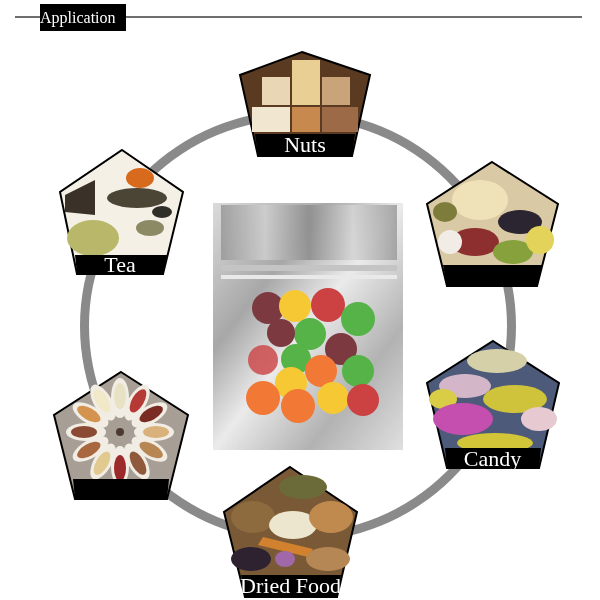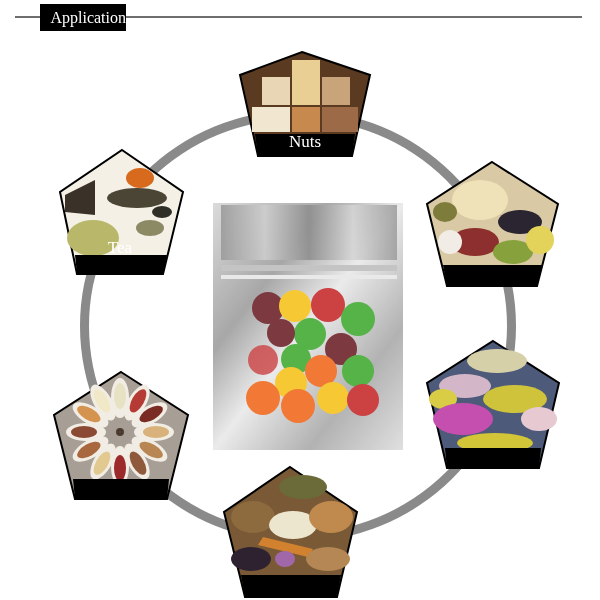--- a/index.html
+++ b/index.html
@@ -1,29 +1,29 @@
 <!DOCTYPE html>
 <html><head>
   <meta charset="utf-8">
   <style>
     html, body { margin: 0; padding: 0; background: #ffffff; }
     body { width: 600px; height: 600px; position: relative; overflow: hidden;
            font-family: "Liberation Serif", "DejaVu Serif", serif; }
 
     .header-line { position: absolute; left: 15px; top: 16px; width: 567px; height: 2px; background: #6e6e6e; }
     .header-box { position: absolute; left: 40px; top: 4px; width: 86px; height: 27px; background: #000;
-                  color: #fff; font-size: 16px; line-height: 27px; text-align: right; }
+                  color: #fff; font-size: 16px; line-height: 27px; text-align: left; }
 
     .ring { position: absolute; left: 80px; top: 110px; width: 436px; height: 432px;
             border: 9px solid #8a8a8a; border-radius: 50%; box-sizing: border-box; }
 
     .pentagon { position: absolute; }
     .pentagon svg { display: block; overflow: visible; }
     .pent-label { position: absolute; left: 0; width: 100%; text-align: center; color: #fff;
-                  font-size: 17px; font-family: "Liberation Serif", "DejaVu Serif", serif; }
+                  font-size: 22px; font-family: "Liberation Serif", "DejaVu Serif", serif; }
 
     .pouch { position: absolute; left: 213px; top: 203px; width: 190px; height: 247px; }
   </style>
 </head>
 <body>
 
 <div class="header-line"></div>
 <div class="header-box">Application</div>
 
 <div class="ring"></div>
@@ -89,21 +89,21 @@
   <svg width="130" height="125" viewBox="0 0 130 125">
     <polygon points="67,0 128,42 108,124 22,124 5,42" fill="#f4f0e6" stroke="#000" stroke-width="2"></polygon>
     <ellipse cx="85" cy="28" rx="14" ry="10" fill="#d76a1c"></ellipse>
     <ellipse cx="82" cy="48" rx="30" ry="10" fill="#4b4536"></ellipse>
     <polygon points="10,45 40,30 40,65 10,62" fill="#3a3128"></polygon>
     <ellipse cx="38" cy="88" rx="26" ry="18" fill="#b9b86a"></ellipse>
     <ellipse cx="95" cy="78" rx="14" ry="8" fill="#8b8a65"></ellipse>
     <ellipse cx="107" cy="62" rx="10" ry="6" fill="#2f2f27"></ellipse>
     <polygon points="20,105 112,105 108,124 22,124" fill="#000"></polygon>
   </svg>
-  <div class="pent-label" style="top:88px;">Tea</div>
+  <div class="pent-label" style="top:102px;">Tea</div>
 </div>
 
 <div class="pentagon" style="left:425px; top:162px; width:135px; height:125px;">
   <svg width="135" height="125" viewBox="0 0 135 125">
     <polygon points="67,0 133,42 112,124 22,124 2,42" fill="#d9c9a4" stroke="#000" stroke-width="2"></polygon>
     <ellipse cx="55" cy="38" rx="28" ry="20" fill="#efe2b8"></ellipse>
     <ellipse cx="20" cy="50" rx="12" ry="10" fill="#7e7c3a"></ellipse>
     <ellipse cx="95" cy="60" rx="22" ry="12" fill="#2a2530"></ellipse>
     <ellipse cx="50" cy="80" rx="24" ry="14" fill="#8c2f2e"></ellipse>
     <ellipse cx="88" cy="90" rx="20" ry="12" fill="#87a23c"></ellipse>
@@ -118,20 +118,21 @@
     <polygon points="68,0 134,42 114,127 22,127 2,42" fill="#4d5a7a" stroke="#000" stroke-width="2"></polygon>
     <ellipse cx="72" cy="20" rx="30" ry="12" fill="#d6d0a8"></ellipse>
     <ellipse cx="40" cy="45" rx="26" ry="12" fill="#d3b7c8"></ellipse>
     <ellipse cx="18" cy="58" rx="14" ry="10" fill="#d9cd45"></ellipse>
     <ellipse cx="90" cy="58" rx="32" ry="14" fill="#cfc33c"></ellipse>
     <ellipse cx="38" cy="78" rx="30" ry="16" fill="#c54fae"></ellipse>
     <ellipse cx="114" cy="78" rx="18" ry="12" fill="#e7c9d2"></ellipse>
     <ellipse cx="70" cy="102" rx="38" ry="10" fill="#d2c537"></ellipse>
     <polygon points="20,107 116,107 114,127 22,127" fill="#000"></polygon>
   </svg>
+  <div class="pent-label" style="top:105px;">Candy</div>
 </div>
 
 <div class="pentagon" style="left:53px; top:372px; width:136px; height:128px;">
   <svg width="136" height="128" viewBox="0 0 136 128">
     <polygon points="68,0 135,43 114,127 22,127 1,43" fill="#a79e95" stroke="#000" stroke-width="2"></polygon>
     <g transform="translate(67,60)">
       <g fill="#f2ede4">
         <ellipse cx="0" cy="-34" rx="9" ry="20"></ellipse>
         <ellipse cx="0" cy="-34" rx="9" ry="20" transform="rotate(30)"></ellipse>
         <ellipse cx="0" cy="-34" rx="9" ry="20" transform="rotate(60)"></ellipse>
@@ -171,13 +172,14 @@
     <ellipse cx="80" cy="20" rx="24" ry="12" fill="#6b6b3a"></ellipse>
     <ellipse cx="30" cy="50" rx="22" ry="16" fill="#8d6b3e"></ellipse>
     <ellipse cx="70" cy="58" rx="24" ry="14" fill="#ece6cf"></ellipse>
     <ellipse cx="108" cy="50" rx="22" ry="16" fill="#c08a4e"></ellipse>
     <polygon points="40,70 90,82 85,90 35,78" fill="#d2822e"></polygon>
     <ellipse cx="28" cy="92" rx="20" ry="12" fill="#2e2230"></ellipse>
     <ellipse cx="62" cy="92" rx="10" ry="8" fill="#a068a8"></ellipse>
     <ellipse cx="105" cy="92" rx="22" ry="12" fill="#b48755"></ellipse>
     <polygon points="18,108 118,108 114,130 22,130" fill="#000"></polygon>
   </svg>
+  <div class="pent-label" style="top:106px;">Dried Food</div>
 </div>
 
 </body></html>

